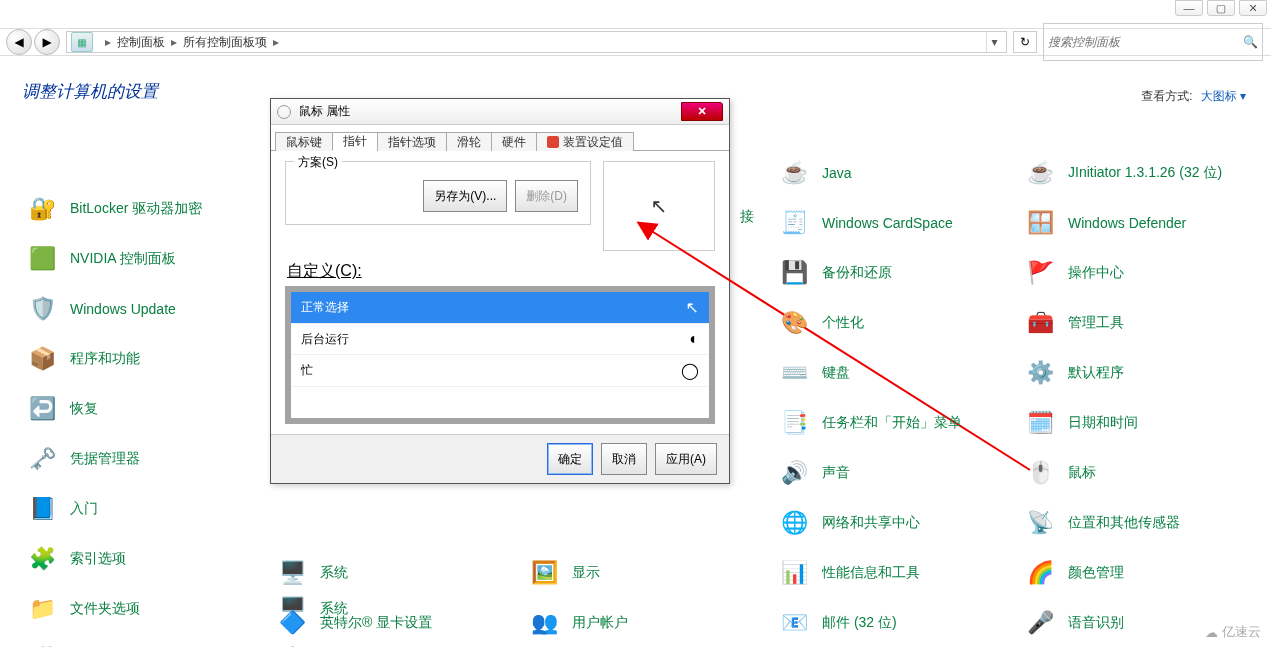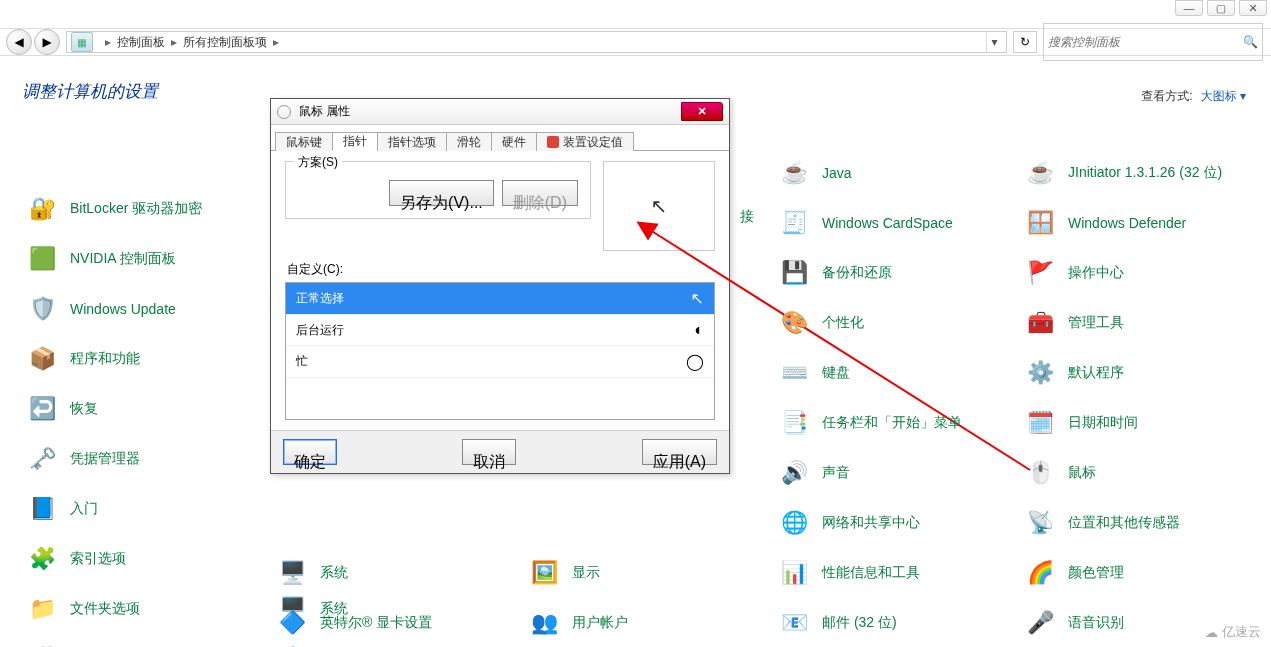--- a/index.html
+++ b/index.html
@@ -33,32 +33,32 @@
   .tabs { display: flex; height: 26px; background: #fff; border-bottom: 1px solid #aaa; padding-left: 4px; padding-top: 6px; }
   .tab { padding: 2px 10px; border: 1px solid #aaa; border-bottom: none; margin-right: -1px; background: #f5f5f5; font-size: 12px; color: #333; display: flex; align-items: center; gap: 4px; position: relative; top: 1px; }
   .tab.active { background: #fff; border-bottom: 1px solid #fff; }
   .tab-dev-icon { width: 12px; height: 12px; background: #d43; border-radius: 2px; display: inline-block; }
   .dlg-body { padding: 10px 14px; }
   .groupbox { border: 1px solid #ccc; padding: 10px 12px 12px 12px; position: relative; }
   .group-label { position: absolute; top: -8px; left: 8px; background: #fff; padding: 0 4px; font-size: 12px; }
   .scheme-row { display: flex; align-items: flex-start; gap: 12px; }
   .scheme-left { flex: 1; }
   .scheme-select { width: 100%; height: 22px; border: 1px solid #7a98c8; font-family: SimSun, monospace; font-size: 12px; padding: 0 4px; }
-  .btn { height: 22px; padding: 12px 10px; border: 1px solid #888; background: linear-gradient(#fff,#e4e4e4); font-size: 16px; cursor: pointer; }
+  .btn { height: 32px; padding: 4px 10px; border: 1px solid #888; background: linear-gradient(#fff,#e4e4e4); font-size: 12px; cursor: pointer; }
   .btn-row { margin-top: 8px; display: flex; gap: 8px; justify-content: flex-end; }
   .preview-box { border: 1px solid #ccc; width: 112px; height: 90px; display: flex; align-items: center; justify-content: center; font-size: 20px; color: #333; }
-  .custom-label { margin: 10px 0 4px 2px; font-size: 12px; }
-  .cursor-list { border: 1px solid #a3a3a3; height: 138px; overflow-y: scroll; background: #fff; }
+  .custom-label { margin: 10px 0 4px 2px; font-size: 16px; text-decoration: underline; }
+  .cursor-list { border: 6px solid #a3a3a3; height: 138px; overflow-y: scroll; background: #fff; }
   .cursor-item { display: flex; align-items: center; justify-content: space-between; padding: 6px 10px; border-bottom: 1px solid #eee; font-size: 12px; }
   .cursor-item.selected { background: #2d89ef; color: #fff; }
   .cursor-glyph { font-size: 16px; }
   .dlg-opts { margin-top: 6px; display: flex; align-items: center; gap: 6px; }
   .dlg-opts-row2 { margin-top: 4px; }
   .dlg-opts input[type=checkbox]{ width: 13px; height: 13px; }
-  .dlg-buttons { border-top: 1px solid #ccc; padding: 8px 12px; display: flex; gap: 16px; justify-content: space-between; background: #f0f0f0; }
+  .dlg-buttons { border-top: 1px solid #ccc; padding: 8px 12px; display: flex; gap: 8px; justify-content: flex-end; background: #f0f0f0; }
   .dlg-buttons .btn.primary { border: 1px solid #2d6cdf; box-shadow: inset 0 0 0 1px #8ab8ff; }
   
   .arrow-svg { position: absolute; top: 190px; left: 610px; width: 480px; height: 300px; pointer-events: none; }
   .watermark { position: absolute; right: 10px; bottom: 6px; color: #aaa; font-size: 13px; display: flex; gap: 4px; align-items: center;}
 </style>
 </head>
 <body>
 
 <div class="win-controls">
   <div>—</div>

